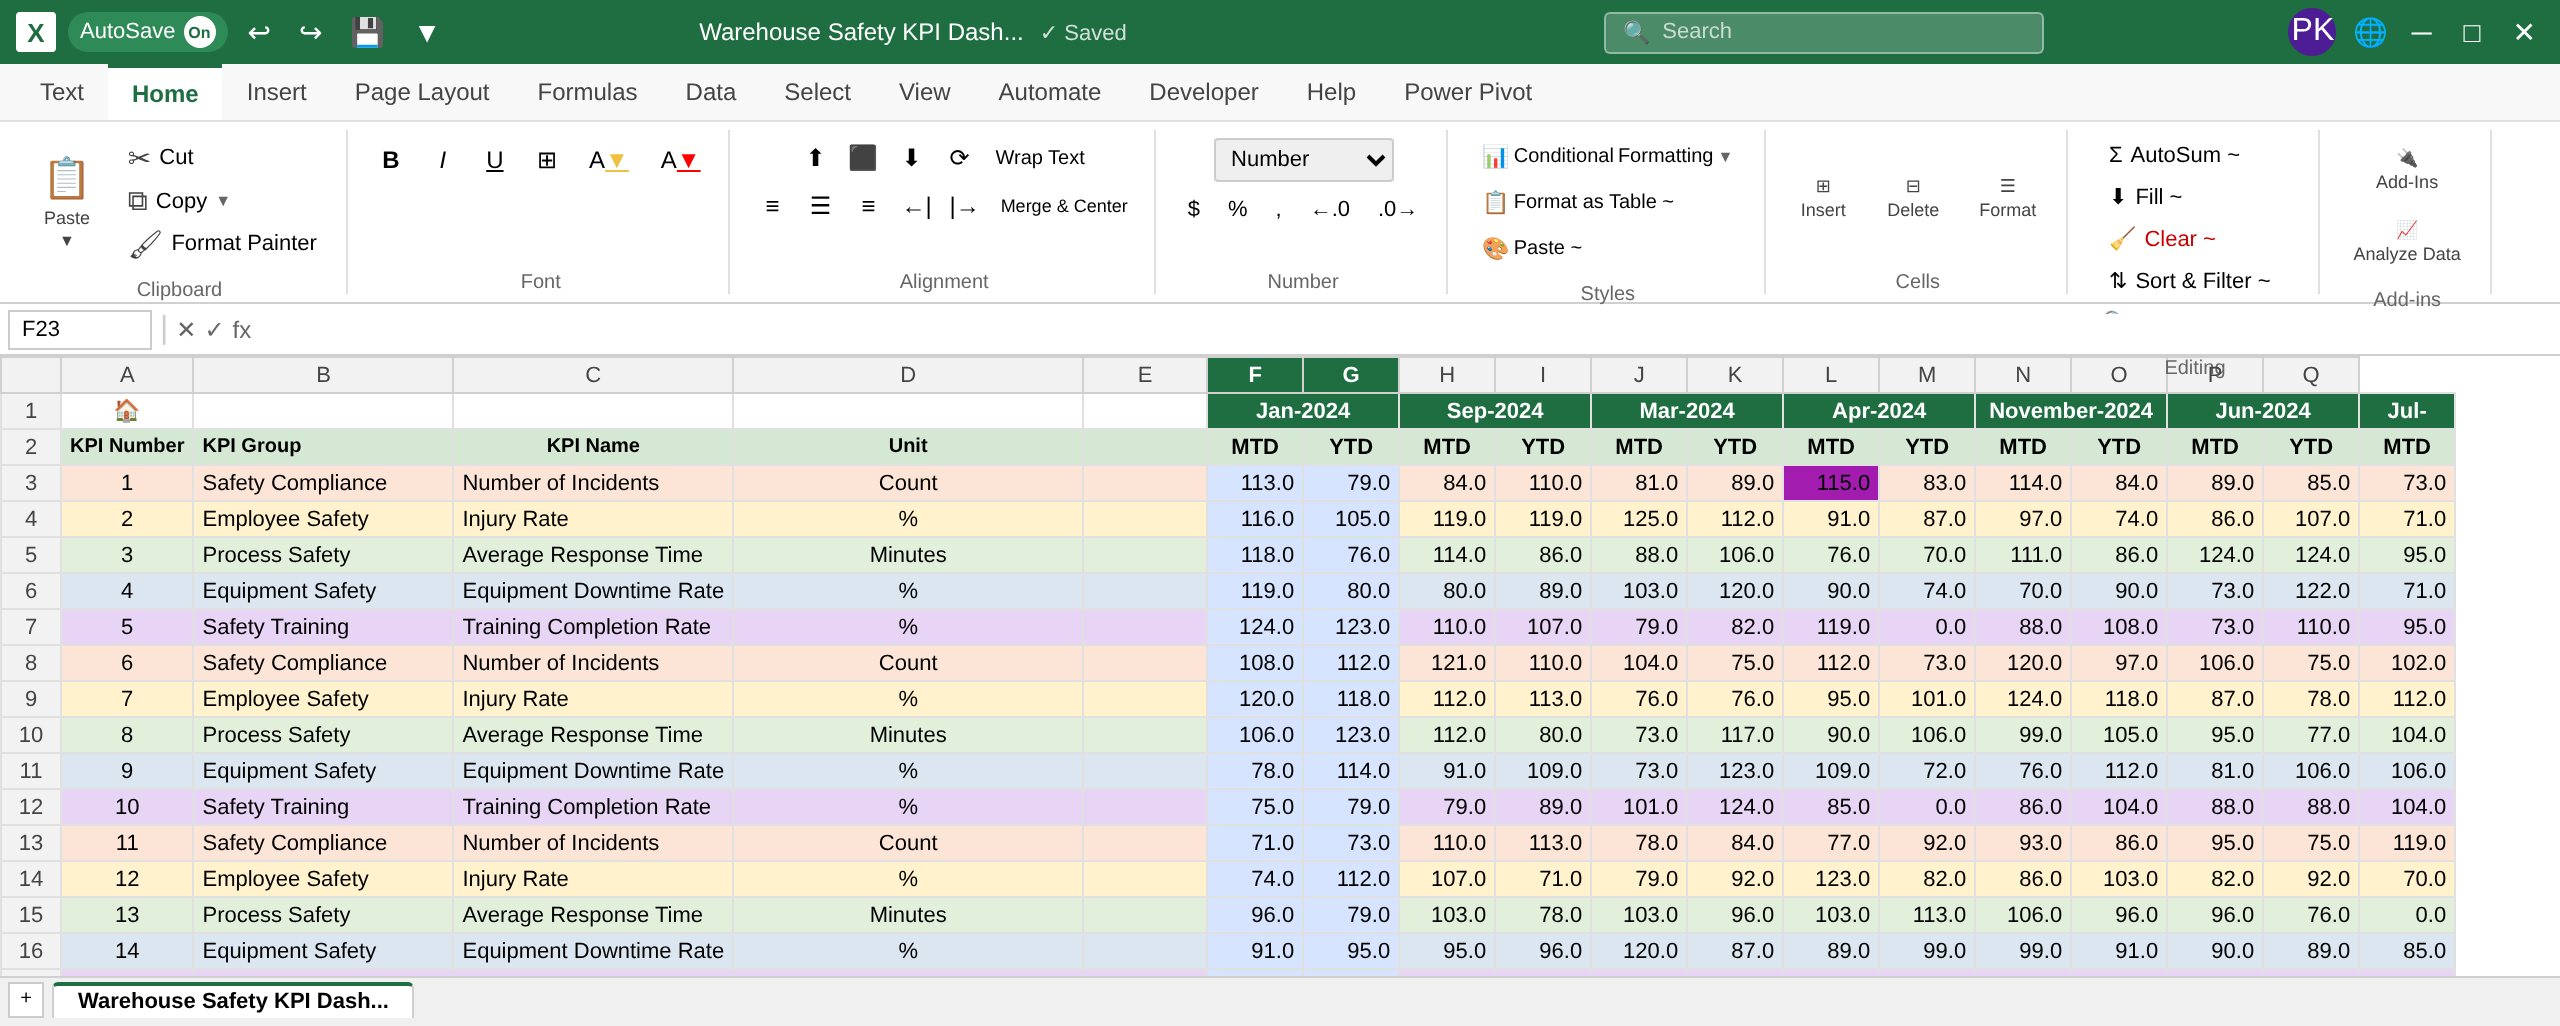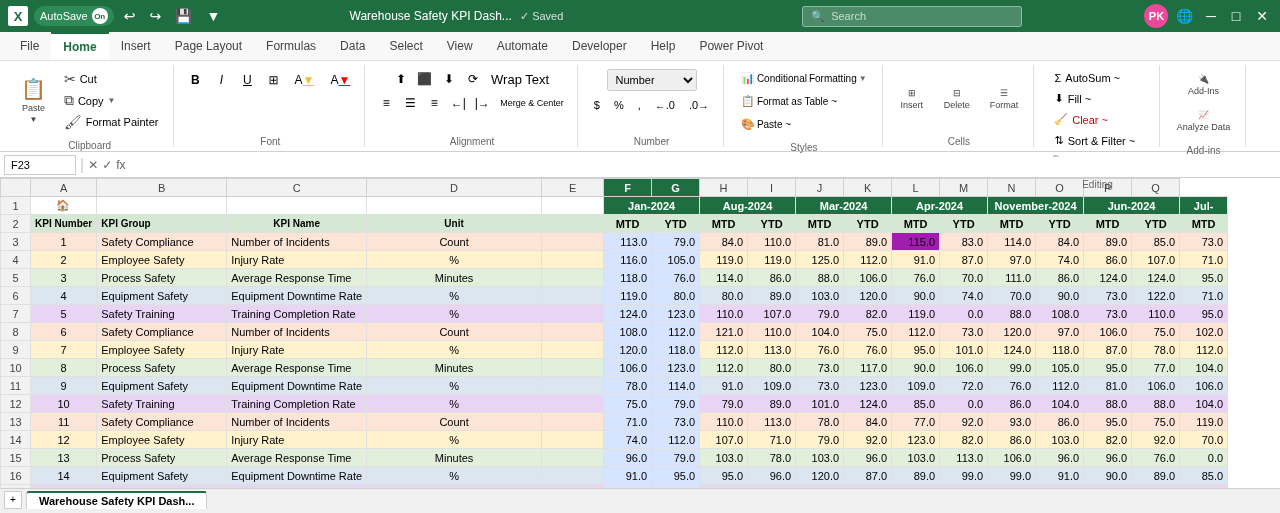--- a/index.html
+++ b/index.html
@@ -18,21 +18,21 @@
     .title-bar-left { display: flex; align-items: center; gap: 6px; flex: 0 0 auto; }
     .title-bar-center { flex: 1; display: flex; align-items: center; justify-content: center; gap: 8px; }
     .title-bar-right { display: flex; align-items: center; gap: 8px; flex: 0 0 auto; }
     .excel-icon { width: 20px; height: 20px; background: #fff; color: #1e6e42; font-weight: bold; font-size: 13px; display: flex; align-items: center; justify-content: center; border-radius: 2px; }
     .autosave-toggle { background: #2e8b57; border: none; color: white; font-size: 11px; padding: 2px 6px; border-radius: 10px; display: flex; align-items: center; gap: 4px; cursor: pointer; }
     .toggle-dot { width: 16px; height: 16px; background: white; border-radius: 50%; display: flex; align-items: center; justify-content: center; }
     .toggle-dot::after { content: 'On'; color: #1e6e42; font-size: 8px; font-weight: bold; }
     .search-box { background: rgba(255,255,255,0.2); border: 1px solid rgba(255,255,255,0.4); border-radius: 3px; color: white; padding: 3px 8px; width: 220px; font-size: 11px; display: flex; align-items: center; gap: 6px; }
     .search-box input { background: transparent; border: none; color: white; font-size: 11px; outline: none; width: 160px; }
     .search-box input::placeholder { color: rgba(255,255,255,0.7); }
-    .profile-icon { width: 24px; height: 24px; background: #ec4899; border-radius: 50%; display: flex; align-items: center; justify-content: center; color: white; font-size: 11px; font-weight: bold; }
+    .profile-icon { width: 24px; height: 24px; background: #4c1d95; border-radius: 50%; display: flex; align-items: center; justify-content: center; color: white; font-size: 16px; font-weight: normal; }
     .globe-icon { color: white; font-size: 14px; cursor: pointer; }
     .title-icon-btn { background: transparent; border: none; color: white; font-size: 14px; cursor: pointer; padding: 2px 4px; }
 
     
     .ribbon { background: #fff; border-bottom: 1px solid #d0d0d0; }
     .ribbon-tabs { display: flex; align-items: flex-end; padding: 0 8px; background: #f8f8f8; border-bottom: 1px solid #e0e0e0; height: 28px; }
     .ribbon-tab { padding: 4px 12px; font-size: 12px; cursor: pointer; border: none; background: transparent; color: #444; height: 100%; display: flex; align-items: center; }
     .ribbon-tab.active { background: white; color: #1e6e42; font-weight: 600; border-top: 2px solid #1e6e42; margin-top: 2px; }
     .ribbon-content { padding: 4px 6px; display: flex; gap: 2px; align-items: stretch; height: 90px; }
     .ribbon-group { display: flex; flex-direction: column; align-items: center; border-right: 1px solid #e0e0e0; padding: 0 8px; min-width: fit-content; }
@@ -116,21 +116,21 @@
     <span class="globe-icon">🌐</span>
     <button class="title-icon-btn">─</button>
     <button class="title-icon-btn">□</button>
     <button class="title-icon-btn">✕</button>
   </div>
 </div>
 
 <div class="ribbon">
   <div style="display:flex; align-items:center; border-bottom:1px solid #e0e0e0;">
     <div class="ribbon-tabs" style="flex:1; background:#f8f8f8; display:flex; align-items:flex-end; padding: 0 8px; height:28px; border-bottom:none;">
-      <button class="ribbon-tab">File</button>
+      <button class="ribbon-tab">Text</button>
       <button class="ribbon-tab active">Home</button>
       <button class="ribbon-tab">Insert</button>
       <button class="ribbon-tab">Page Layout</button>
       <button class="ribbon-tab">Formulas</button>
       <button class="ribbon-tab">Data</button>
       <button class="ribbon-tab">Select</button>
       <button class="ribbon-tab">View</button>
       <button class="ribbon-tab">Automate</button>
       <button class="ribbon-tab">Developer</button>
       <button class="ribbon-tab">Help</button>
@@ -180,21 +180,21 @@
       <div class="ribbon-group-label">Font</div>
     </div>
 
     <div class="ribbon-group">
       <div class="ribbon-group-content" style="flex-direction:column; gap:4px;">
         <div class="align-row">
           <button class="align-btn">⬆</button>
           <button class="align-btn">⬛</button>
           <button class="align-btn">⬇</button>
           <button class="align-btn">⟳</button>
-          <button class="align-btn" style="font-size:13px;width:auto;padding:0 4px;">Wrap Text</button>
+          <button class="align-btn" style="font-size:10px;width:auto;padding:0 4px;">Wrap Text</button>
         </div>
         <div class="align-row">
           <button class="align-btn">≡</button>
           <button class="align-btn">☰</button>
           <button class="align-btn">≡</button>
           <button class="align-btn">←|</button>
           <button class="align-btn">|→</button>
           <button class="align-btn" style="font-size:9px;width:auto;padding:0 4px;">Merge &amp; Center</button>
         </div>
       </div>
@@ -357,21 +357,21 @@
       </tr>
 
       <tr>
         <td style="border:1px solid #e0e0e0; background:#f2f2f2; text-align:center; font-size:11px; color:#444;">1</td>
         <td style="border:1px solid #e0e0e0; text-align:center; background:white;">🏠</td>
         <td style="border:1px solid #e0e0e0;"></td>
         <td style="border:1px solid #e0e0e0;"></td>
         <td style="border:1px solid #e0e0e0;"></td>
         <td style="border:1px solid #e0e0e0;"></td>
         <td colspan="2" style="border:1px solid #e0e0e0; text-align:center; background:#1e6e42; color:white; font-weight:600; font-size:11px;">Jan-2024</td>
-        <td colspan="2" style="border:1px solid #e0e0e0; text-align:center; background:#1e6e42; color:white; font-weight:600; font-size:11px;">Aug-2024</td>
+        <td colspan="2" style="border:1px solid #e0e0e0; text-align:center; background:#1e6e42; color:white; font-weight:600; font-size:11px;">Sep-2024</td>
         <td colspan="2" style="border:1px solid #e0e0e0; text-align:center; background:#1e6e42; color:white; font-weight:600; font-size:11px;">Mar-2024</td>
         <td colspan="2" style="border:1px solid #e0e0e0; text-align:center; background:#1e6e42; color:white; font-weight:600; font-size:11px;">Apr-2024</td>
         <td colspan="2" style="border:1px solid #e0e0e0; text-align:center; background:#1e6e42; color:white; font-weight:600; font-size:11px;">November-2024</td>
         <td colspan="2" style="border:1px solid #e0e0e0; text-align:center; background:#1e6e42; color:white; font-weight:600; font-size:11px;">Jun-2024</td>
         <td style="border:1px solid #e0e0e0; text-align:center; background:#1e6e42; color:white; font-weight:600; font-size:11px;">Jul-</td>
       </tr>
 
       <tr>
         <td style="border:1px solid #e0e0e0; background:#f2f2f2; text-align:center; font-size:11px; color:#444;">2</td>
         <td style="border:1px solid #e0e0e0; background:#d4e8d4; font-weight:600; text-align:center; font-size:10px;">KPI Number</td>

